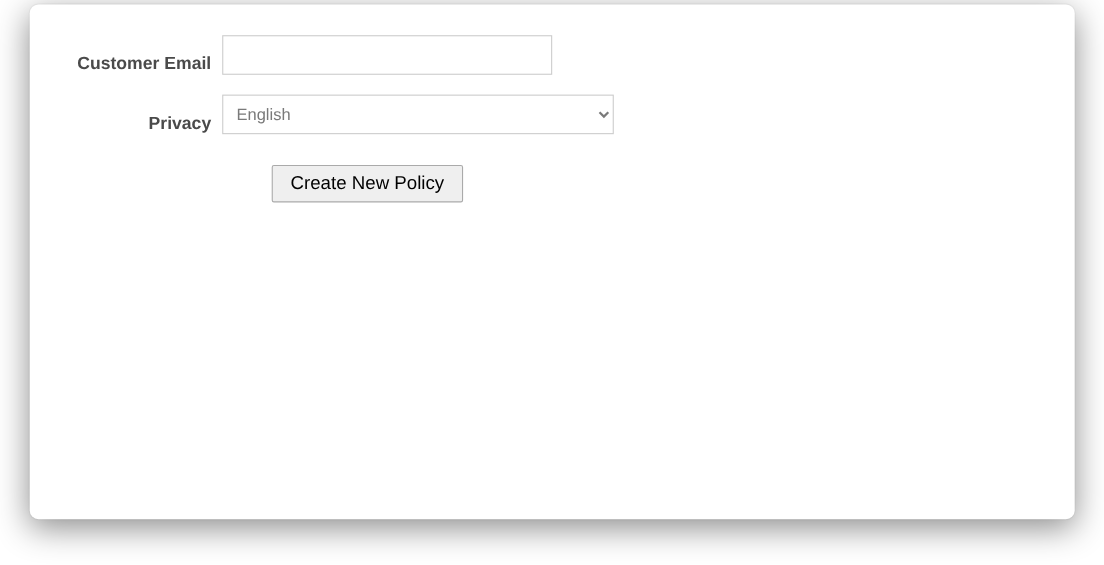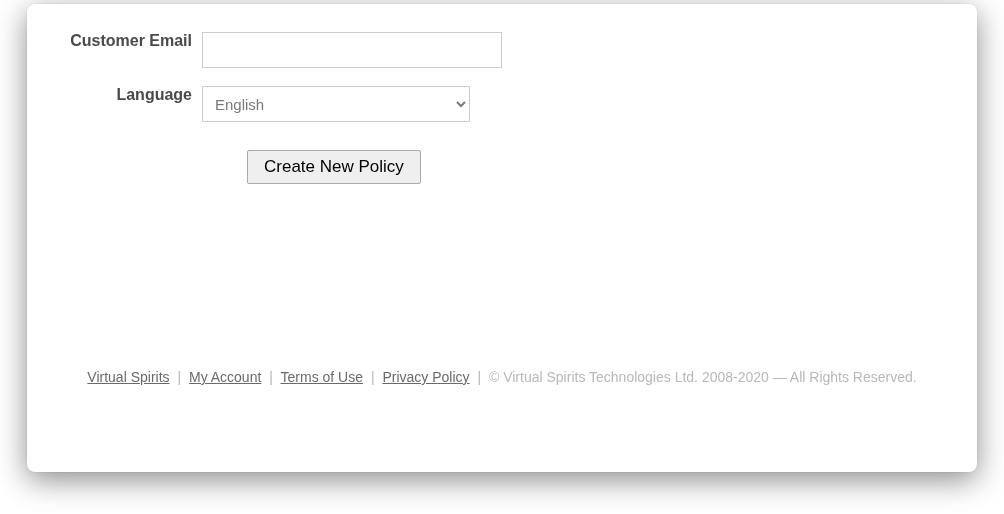--- a/index.html
+++ b/index.html
@@ -20,21 +20,21 @@
       top: 4px;
       width: 950px;
       height: 468px;
       background: #fff;
       border-radius: 8px;
       box-shadow: 0 8px 30px rgba(0,0,0,0.45), 0 0 0 1px rgba(0,0,0,0.03);
       padding-top: 28px;
     }
     .form-row {
       display: flex;
-      align-items: flex-start;
+      align-items: flex-end;
       margin-bottom: 18px;
     }
     .form-label {
       width: 175px;
       text-align: right;
       padding-right: 10px;
       font-weight: 700;
       color: #4a4a4a;
       font-size: 16px;
     }
@@ -42,21 +42,21 @@
       width: 300px;
       height: 36px;
       border: 1px solid #ccc;
       padding: 0 8px;
       font-size: 15px;
       color: #555;
       background: #fff;
       font-family: inherit;
     }
     .form-select {
-      width: 268px;
+      width: 356px;
       height: 36px;
       border: 1px solid #ccc;
       padding: 0 8px;
       font-size: 15px;
       color: #7a7a7a;
       background: #fff;
       font-family: inherit;
     }
     .button-row {
       margin-top: 28px;
@@ -98,35 +98,24 @@
 
 <div class="card">
 
   <div class="form-row">
     <label class="form-label">Customer Email</label>
     <input type="text" class="form-input" value="" style="">
   </div>
 
 
   <div class="form-row">
-    <label class="form-label">Language</label>
+    <label class="form-label">Privacy</label>
     <select class="form-select">
       <option>English</option>
     </select>
   </div>
 
   <div class="button-row">
     <button class="create-btn">Create New Policy</button>
   </div>
 
-  <div class="footer">
-    <a href="#">Virtual Spirits</a>
-    <span class="footer-sep">|</span>
-    <a href="#">My Account</a>
-    <span class="footer-sep">|</span>
-    <a href="#">Terms of Use</a>
-    <span class="footer-sep">|</span>
-    <a href="#">Privacy Policy</a>
-    <span class="footer-sep">|</span>
-    <span class="copyright">© Virtual Spirits Technologies Ltd. 2008-2020 — All Rights Reserved.</span>
-  </div>
 
 </div>
 
 </body></html>

